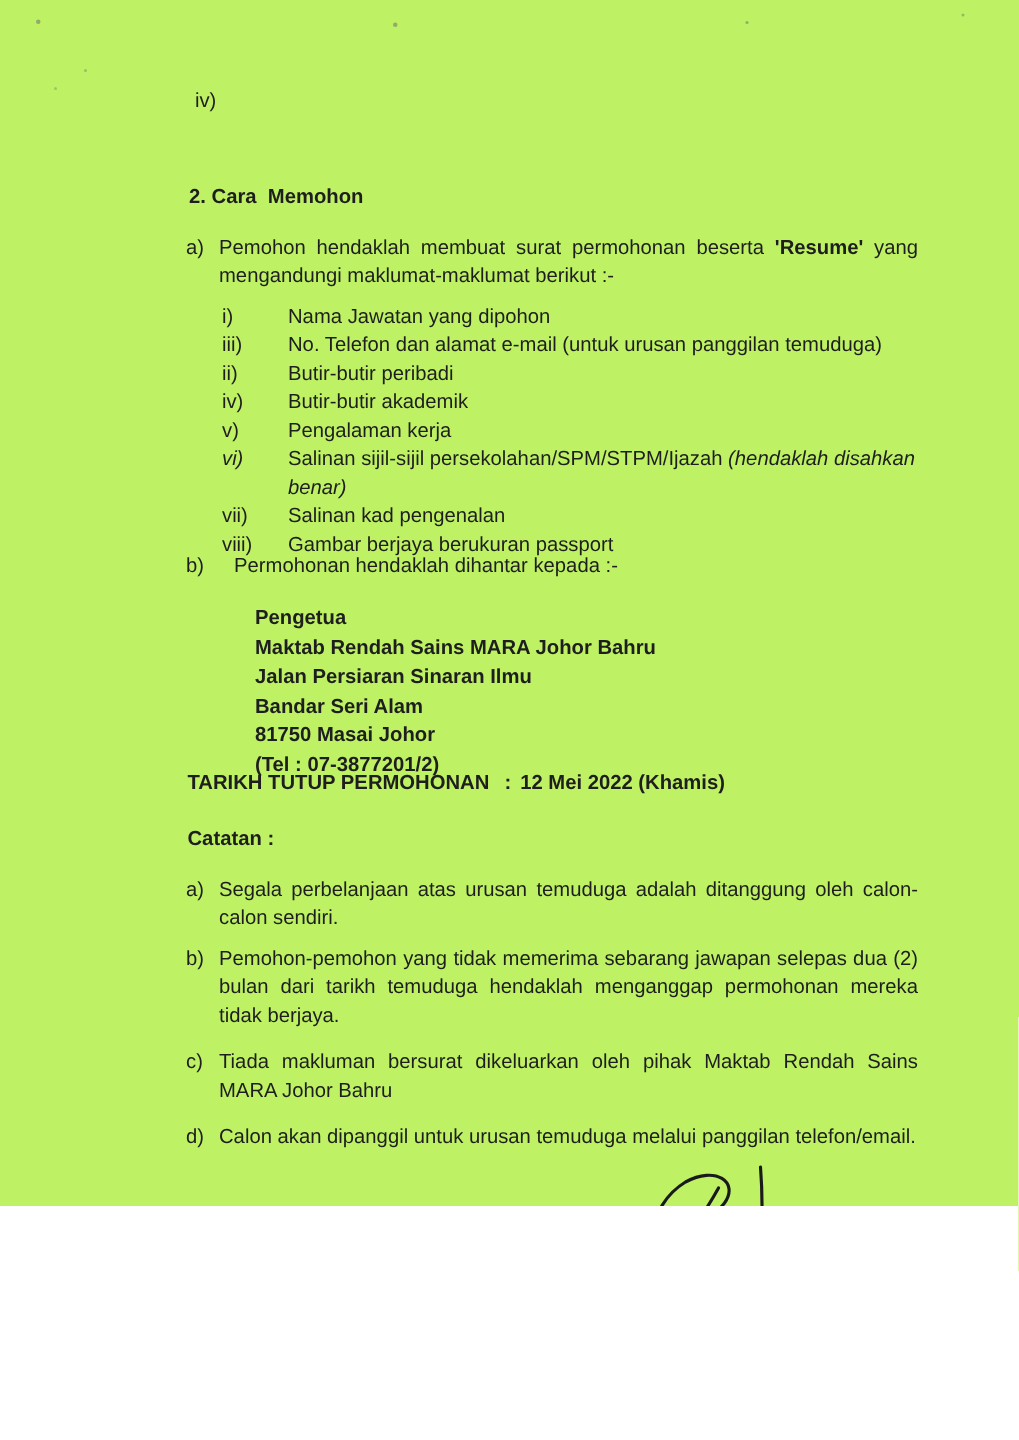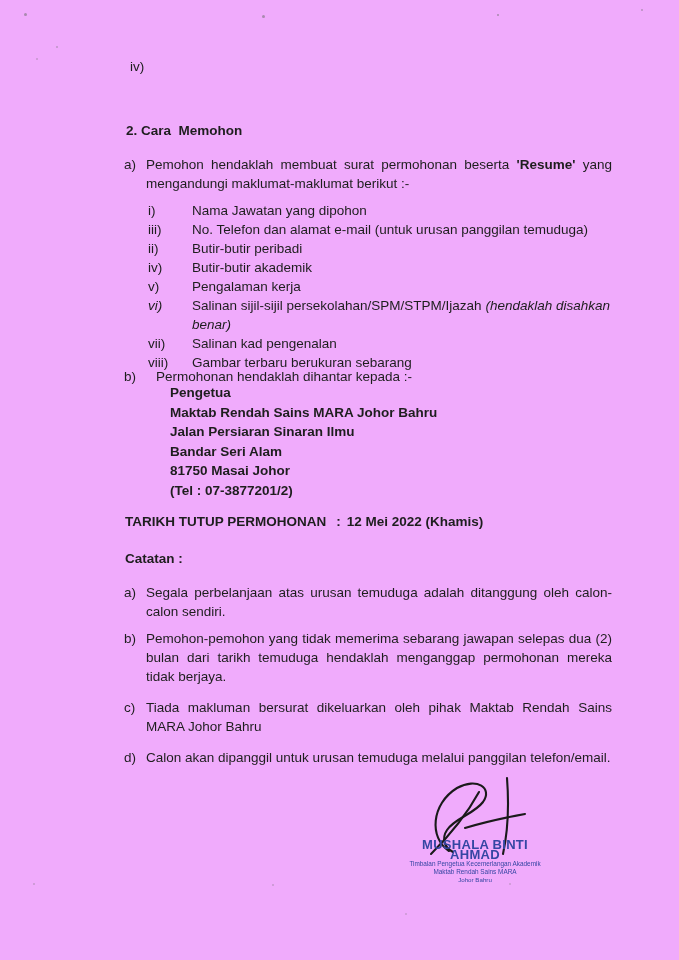--- a/index.html
+++ b/index.html
@@ -1,17 +1,17 @@
 <!DOCTYPE html>
 <html><head>
 <meta charset="utf-8">
 <style>
   html,body{margin:0;padding:0;background:#ffffff;}
   .page{
-    position:relative;width:679px;height:960px;background:#f0abfc;
+    position:relative;width:679px;height:804px;background:#bef264;
     color:#1e1e1e;font-family:"Liberation Sans",sans-serif;
     font-size:13.5px;line-height:19px;overflow:hidden;
   }
   .abs{position:absolute;}
   .row{display:flex;align-items:flex-start;}
   .num{flex:0 0 auto;}
   .jtext{text-align:justify;flex:1 1 auto;}
   .bold{font-weight:bold;}
   .italic{font-style:italic;}
   .prewrap{white-space:pre-wrap;}
@@ -19,21 +19,21 @@
   
   #blk-iv{top:57px;left:130px;width:482px;}
   #blk-iv .num{width:67px;}
   #blk-h7{top:121px;left:126px;font-weight:bold;}
   #blk-a{top:155px;left:124px;width:488px;}
   #blk-a .num{width:22px;}
   #blk-req{top:201px;left:148px;width:462px;}
   #blk-req .num{width:44px;}
   #blk-b{top:367px;left:124px;width:488px;}
   #blk-b .num{width:32px;}
-  #blk-addr{top:383px;left:170px;font-weight:bold;line-height:19.5px;}
+  #blk-addr{top:402px;left:170px;font-weight:bold;line-height:19.5px;}
   #blk-deadline{top:512px;left:125px;font-weight:bold;}
   #blk-deadline .sep{margin:0 6px 0 10px;}
   #blk-catatan{top:549px;left:125px;font-weight:bold;}
   #blk-notes{top:583px;left:124px;width:488px;}
   #blk-notes .num{width:22px;}
   #note-b{margin-top:8px;}
   #note-c{margin-top:12px;}
   #note-d{margin-top:12px;}
 
   
@@ -88,21 +88,21 @@
     <div class="row">
       <span class="num italic">vi)</span>
       <span class="jtext"><span>Salinan sijil-sijil persekolahan/SPM/STPM/Ijazah </span><span class="italic">(hendaklah disahkan benar)</span></span>
     </div>
     <div class="row">
       <span class="num">vii)</span>
       <span>Salinan kad pengenalan</span>
     </div>
     <div class="row">
       <span class="num">viii)</span>
-      <span>Gambar terbaru berukuran sebarang</span>
+      <span>Gambar berjaya berukuran passport</span>
     </div>
   </div>
 
   <div class="abs row" id="blk-b">
     <span class="num">b)</span>
     <span>Permohonan hendaklah dihantar kepada :-</span>
   </div>
 
   <div class="abs" id="blk-addr">
     <div>Pengetua</div>

